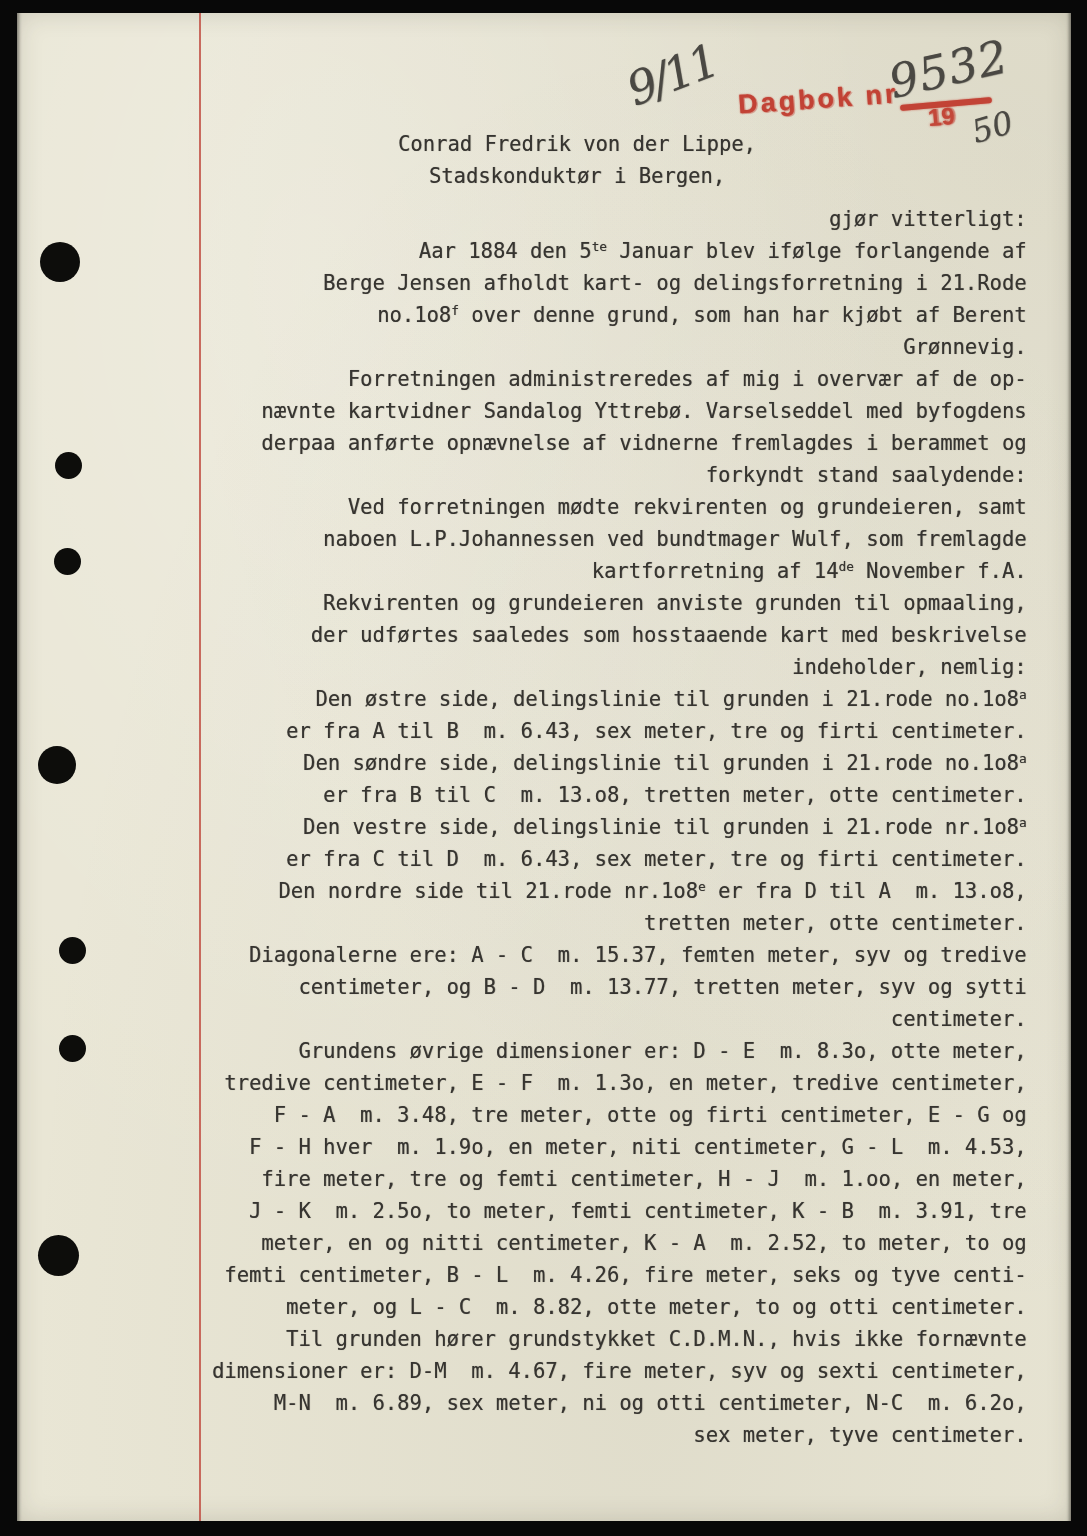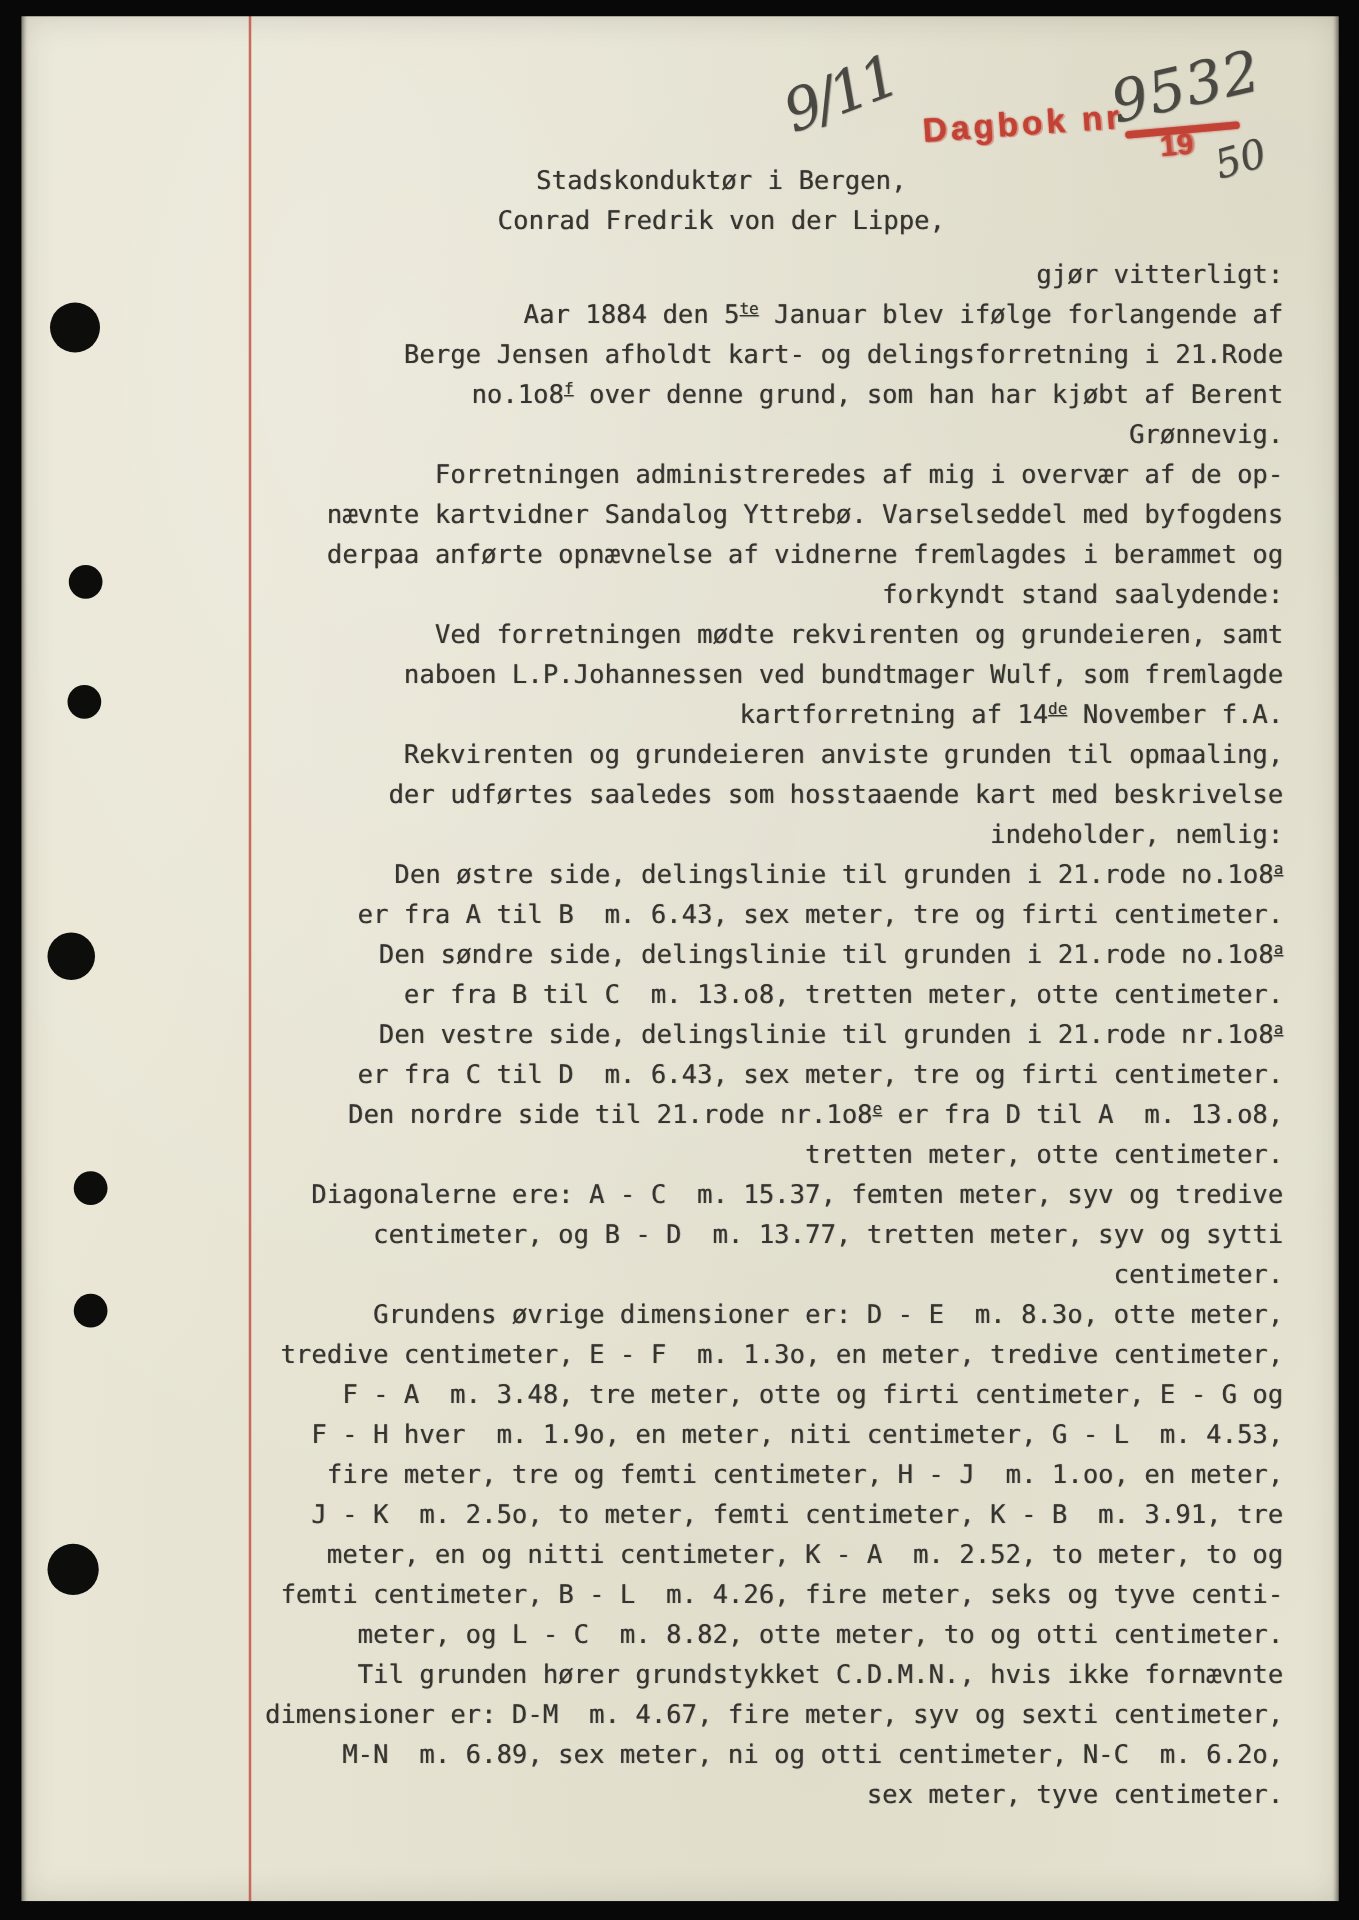--- a/index.html
+++ b/index.html
@@ -40,21 +40,20 @@
     position:absolute;
     color:#363430;
     font-size:20.5px;line-height:32px;
     white-space:pre;
     text-shadow:0.4px 0.3px 0.7px rgba(42,40,35,0.55);
   }
   .doc-header{left:212px;top:128px;width:730px;text-align:center;}
   .doc-body{left:212px;top:203px;text-align:right;}
   .tline sup{
     font-size:0.62em;line-height:0;vertical-align:0.55em;
-    text-decoration:underline;
     margin-top:24px;
   }
   
   .stamp-label{
     position:absolute;left:738px;top:84px;
     font-family:"Liberation Sans", sans-serif;
     font-weight:bold;font-size:27px;letter-spacing:3px;
     color:#c0372a;
     transform:rotate(-4deg);
     text-shadow:0 0 1.6px rgba(192,55,42,0.95), 1.5px 1px 0 rgba(192,55,42,0.35);
@@ -110,21 +109,21 @@
   <div class="hole h7"></div>
 
   <div class="stamp-label">Dagbok nr</div>
   <div class="stamp-bar"></div>
   <div class="stamp-year">19</div>
 
   <div class="hand hand-date">9/11</div>
   <div class="hand hand-number">9532</div>
   <div class="hand hand-year">50</div>
 
-  <div class="typewriter doc-header"><div class="tline">Stadskonduktør i Bergen,</div><div class="tline">Conrad Fredrik von der Lippe,</div></div>
+  <div class="typewriter doc-header"><div class="tline">Conrad Fredrik von der Lippe,</div><div class="tline">Stadskonduktør i Bergen,</div></div>
   <div class="typewriter doc-body"><div class="tline">gjør vitterligt:</div><div class="tline">    Aar 1884 den 5<sup>te</sup> Januar blev ifølge forlangende af</div><div class="tline">Berge Jensen afholdt kart- og delingsforretning i 21.Rode</div><div class="tline">no.1o8<sup>f</sup> over denne grund, som han har kjøbt af Berent</div><div class="tline">Grønnevig.</div><div class="tline">    Forretningen administreredes af mig i overvær af de op-</div><div class="tline">nævnte kartvidner Sandalog Yttrebø. Varselseddel med byfogdens</div><div class="tline">derpaa anførte opnævnelse af vidnerne fremlagdes i berammet og</div><div class="tline">forkyndt stand saalydende:</div><div class="tline">    Ved forretningen mødte rekvirenten og grundeieren, samt</div><div class="tline">naboen L.P.Johannessen ved bundtmager Wulf, som fremlagde</div><div class="tline">kartforretning af 14<sup>de</sup> November f.A.</div><div class="tline">    Rekvirenten og grundeieren anviste grunden til opmaaling,</div><div class="tline">der udførtes saaledes som hosstaaende kart med beskrivelse</div><div class="tline">indeholder, nemlig:</div><div class="tline">Den østre side, delingslinie til grunden i 21.rode no.1o8<sup>a</sup></div><div class="tline">     er fra A til B  m. 6.43, sex meter, tre og firti centimeter.</div><div class="tline">Den søndre side, delingslinie til grunden i 21.rode no.1o8<sup>a</sup></div><div class="tline">     er fra B til C  m. 13.o8, tretten meter, otte centimeter.</div><div class="tline">Den vestre side, delingslinie til grunden i 21.rode nr.1o8<sup>a</sup></div><div class="tline">     er fra C til D  m. 6.43, sex meter, tre og firti centimeter.</div><div class="tline">Den nordre side til 21.rode nr.1o8<sup>e</sup> er fra D til A  m. 13.o8,</div><div class="tline">     tretten meter, otte centimeter.</div><div class="tline">Diagonalerne ere: A - C  m. 15.37, femten meter, syv og tredive</div><div class="tline">centimeter, og B - D  m. 13.77, tretten meter, syv og sytti</div><div class="tline">centimeter.</div><div class="tline">Grundens øvrige dimensioner er: D - E  m. 8.3o, otte meter,</div><div class="tline">tredive centimeter, E - F  m. 1.3o, en meter, tredive centimeter,</div><div class="tline">F - A  m. 3.48, tre meter, otte og firti centimeter, E - G og</div><div class="tline">F - H hver  m. 1.9o, en meter, niti centimeter, G - L  m. 4.53,</div><div class="tline">fire meter, tre og femti centimeter, H - J  m. 1.oo, en meter,</div><div class="tline">J - K  m. 2.5o, to meter, femti centimeter, K - B  m. 3.91, tre</div><div class="tline">meter, en og nitti centimeter, K - A  m. 2.52, to meter, to og</div><div class="tline">femti centimeter, B - L  m. 4.26, fire meter, seks og tyve centi-</div><div class="tline">meter, og L - C  m. 8.82, otte meter, to og otti centimeter.</div><div class="tline">Til grunden hører grundstykket C.D.M.N., hvis ikke fornævnte</div><div class="tline">dimensioner er: D-M  m. 4.67, fire meter, syv og sexti centimeter,</div><div class="tline">M-N  m. 6.89, sex meter, ni og otti centimeter, N-C  m. 6.2o,</div><div class="tline">sex meter, tyve centimeter.</div></div>
 
   <div class="edge edge-left"></div>
   <div class="edge edge-right"></div>
   <div class="edge edge-top"></div>
   <div class="edge edge-bottom"></div>
 
 </div>
 
 </body></html>

